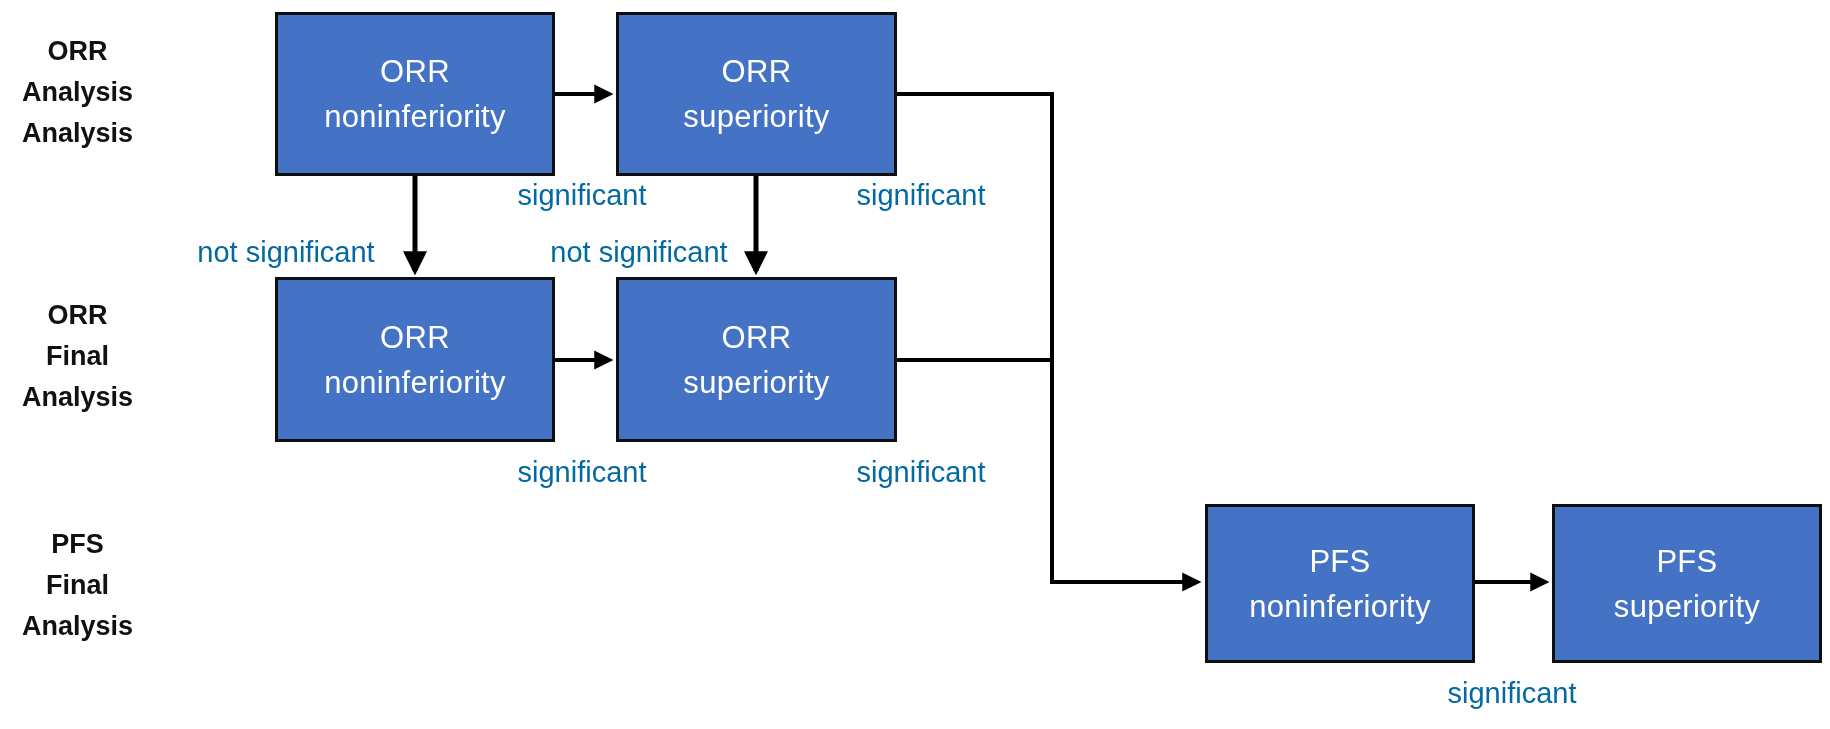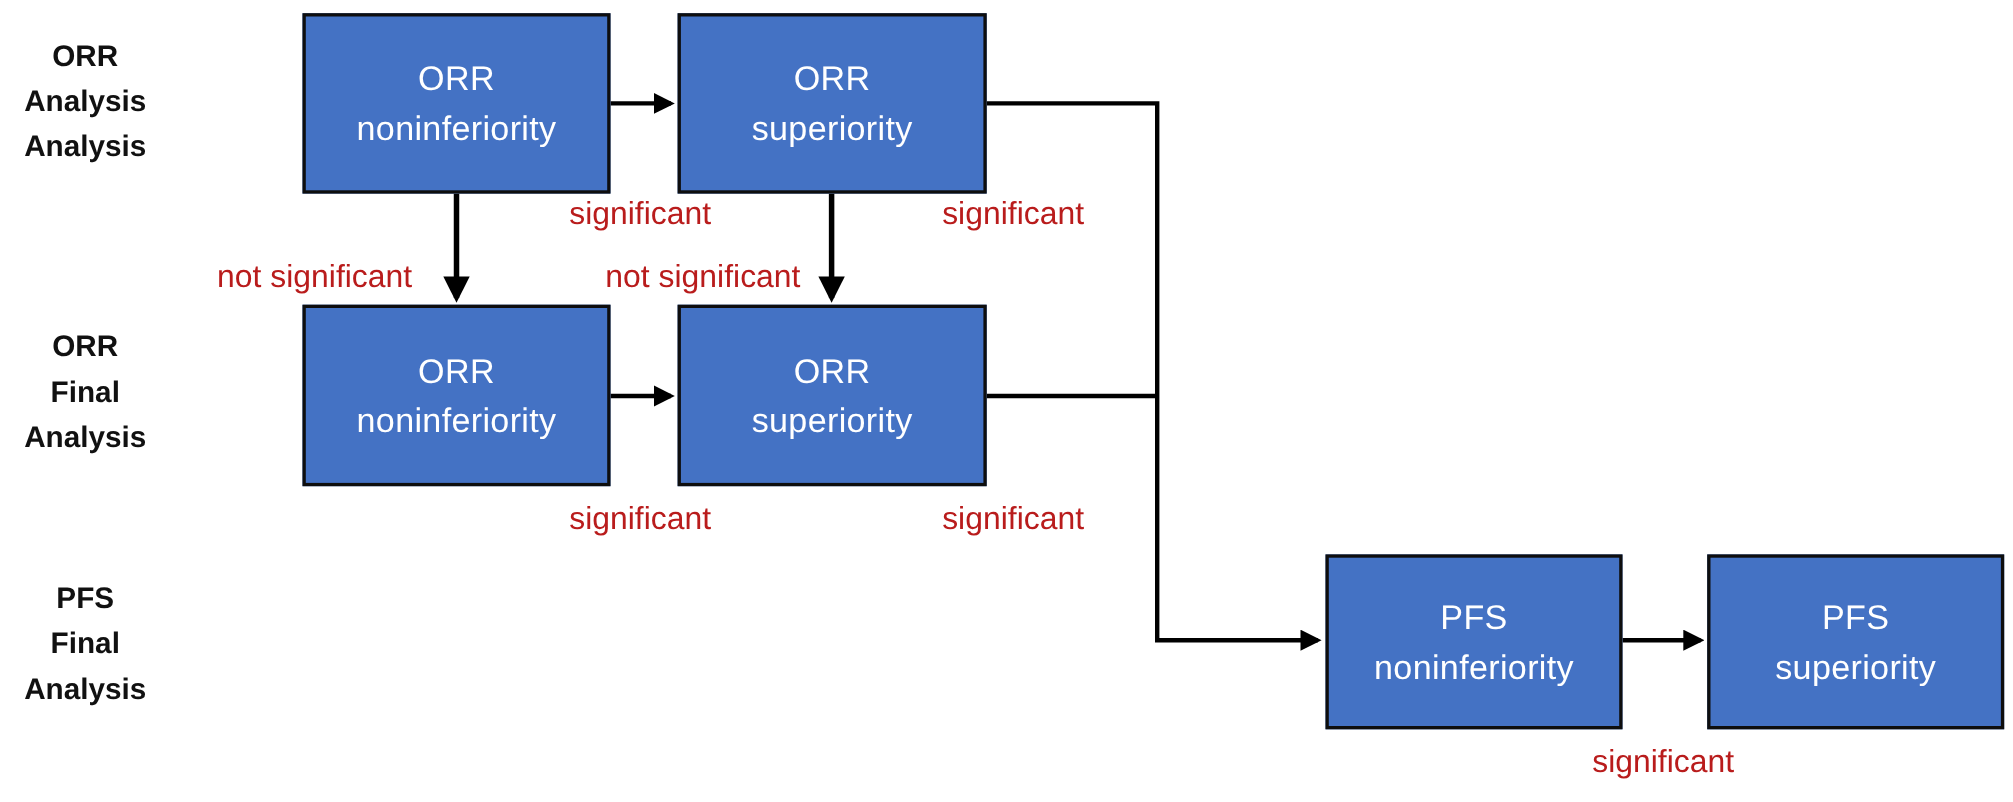--- a/index.html
+++ b/index.html
@@ -48,21 +48,21 @@
     text-align: center;
     font-weight: bold;
     color: #111111;
     font-size: 27px;
     line-height: 41px;
   }
   .edge-label {
     position: absolute;
     transform: translateX(-50%);
     white-space: nowrap;
-    color: #b91c1c;
+    color: #0369a1;
     font-size: 29px;
     line-height: 33px;
   }
 </style>
 </head>
 <body>
 
 <div id="canvas">
 
   <svg id="connector-layer" viewBox="0 0 1830 729" xmlns="http://www.w3.org/2000/svg">

